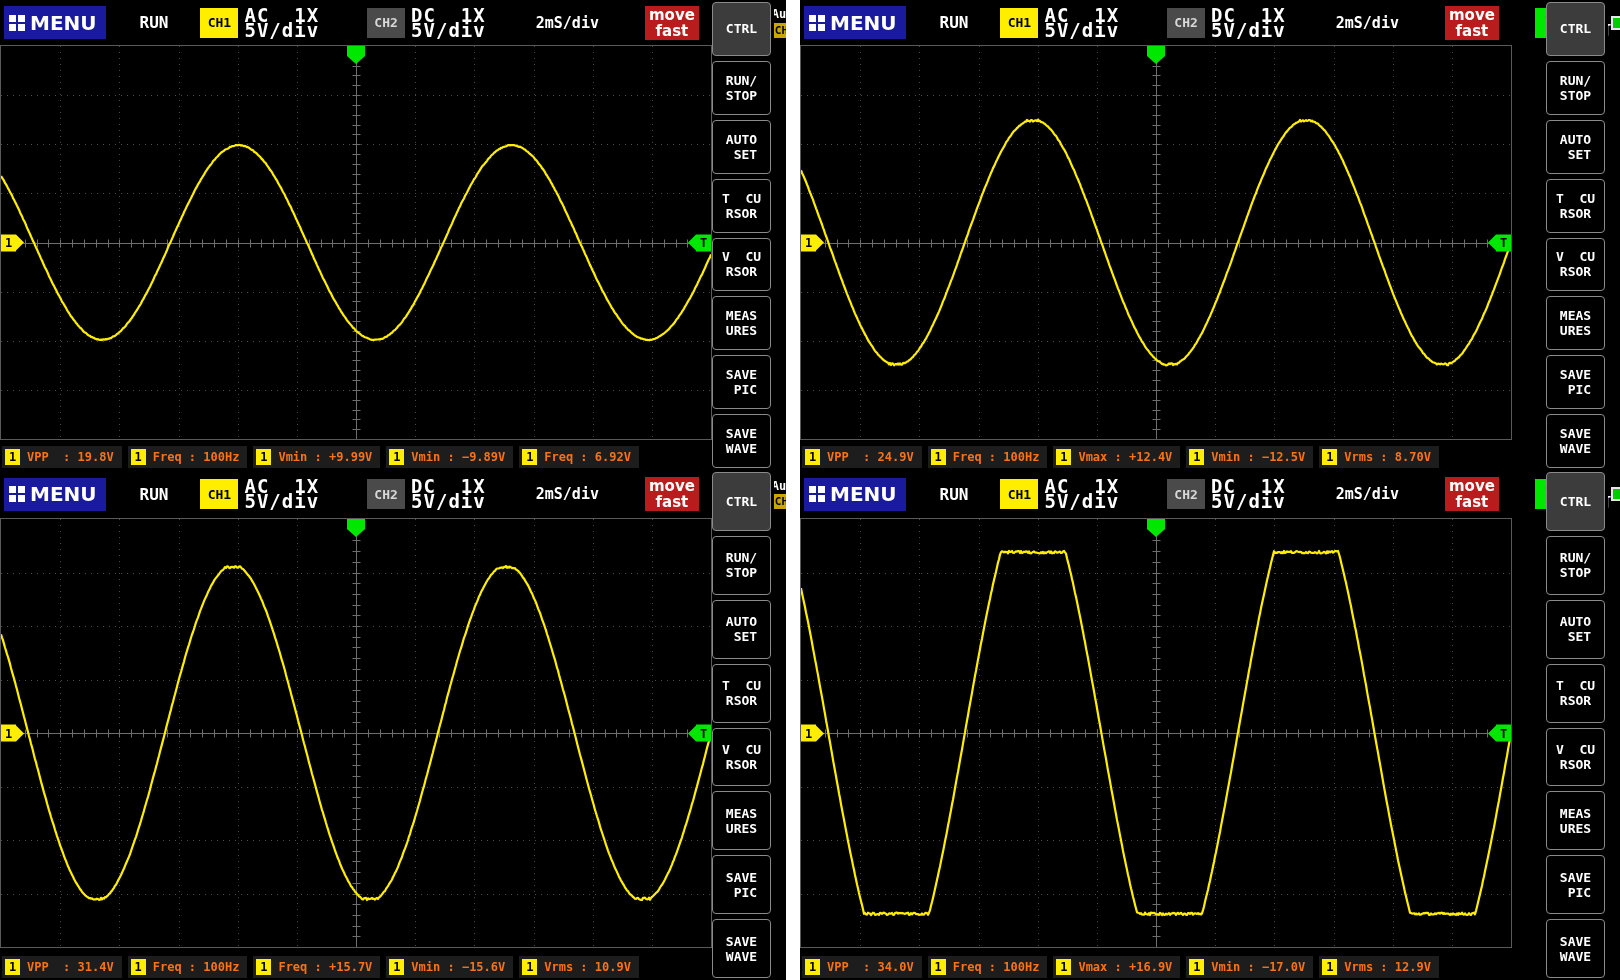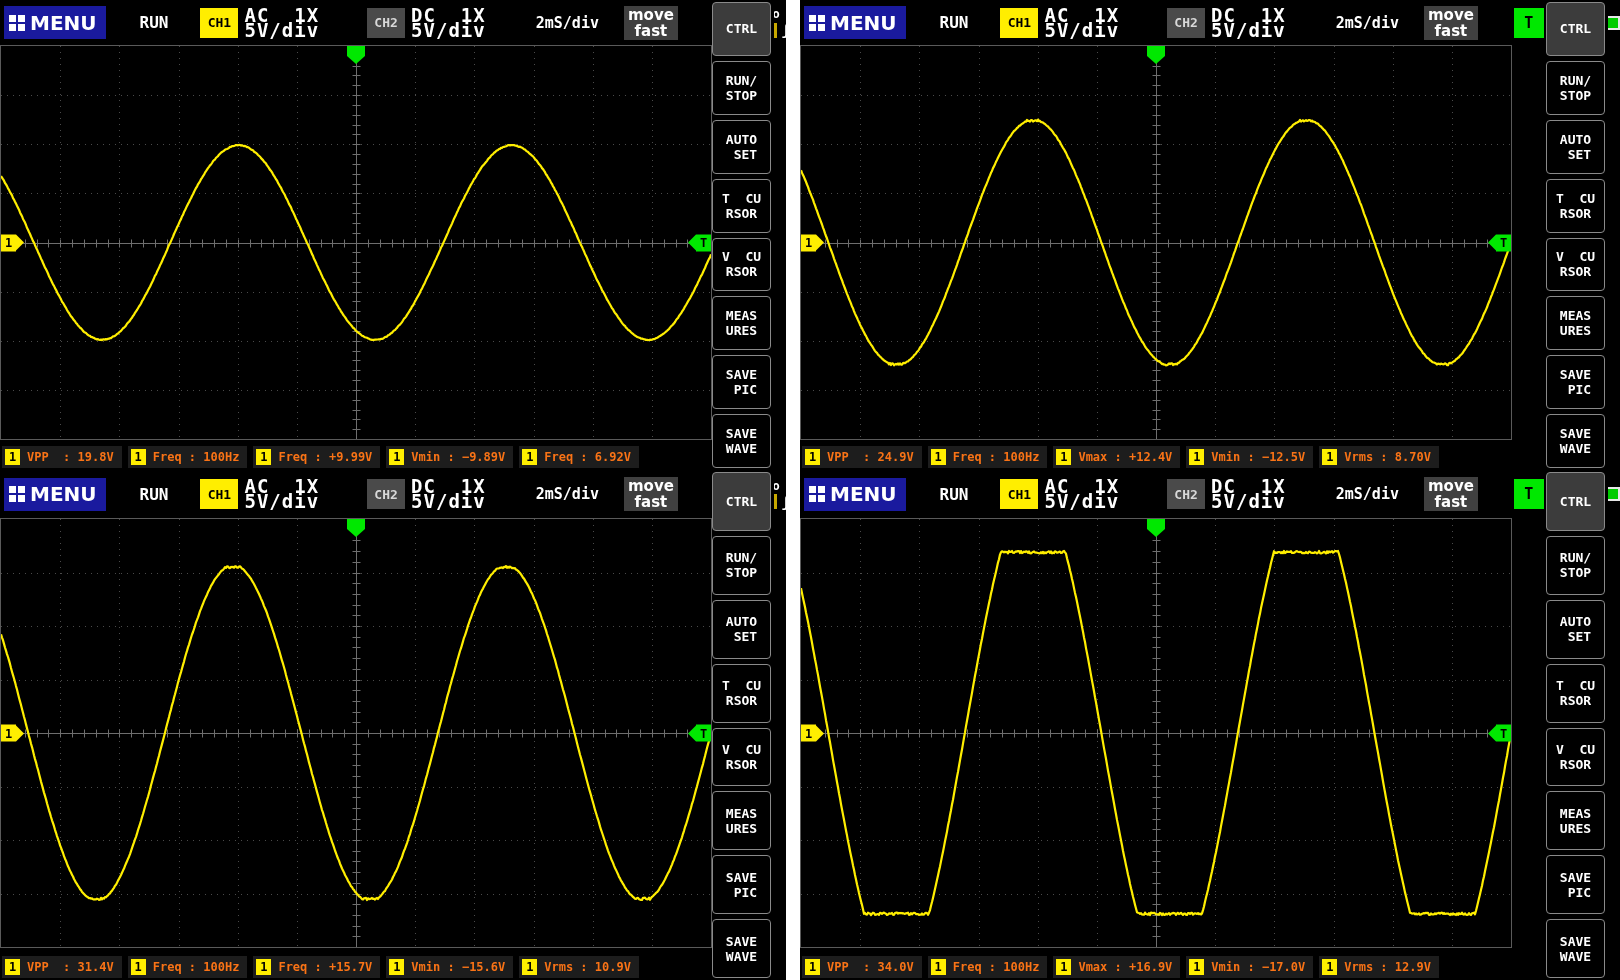--- a/index.html
+++ b/index.html
@@ -41,21 +41,21 @@
 
   .ch-group { display:flex; align-items:center; gap:6px; }
   .ch-group.g1 { margin-left:32px; }
   .ch-group.g2 { margin-left:48px; }
   .ch-txt { color:#fff; font-size:19px; line-height:15px; font-weight:bold;
     white-space:pre; letter-spacing:1px; }
 
   .timebase { color:#fff; font-size:15px; font-weight:bold; margin-left:50px;
     letter-spacing:0px; }
 
-  .move-btn { background:#404040; color:#fff; margin-left:25px; padding:1px 4px;
+  .move-btn { background:#b91c1c; color:#fff; margin-left:46px; padding:1px 4px;
     font-size:15px; font-weight:bold; line-height:16px; text-align:center;
     font-family:"DejaVu Sans", sans-serif; }
 
   .trig-group { display:flex; align-items:center; gap:7px; margin-left:36px; }
   .tbox { background:#00e800; color:#000; width:30px; height:30px;
     display:flex; align-items:center; justify-content:center;
     font-size:15px; font-weight:bold; }
   .trig-lines { display:flex; flex-direction:column; gap:1px; }
   .trig-auto { color:#fff; font-size:12px; font-weight:bold; }
   .trig-row2 { display:flex; align-items:center; gap:5px; }
@@ -308,21 +308,21 @@
           <div class="meas">
             <div class="num">1</div>
             <div class="txt">VPP  : 19.8V</div>
           </div>
           <div class="meas">
             <div class="num">1</div>
             <div class="txt">Freq : 100Hz</div>
           </div>
           <div class="meas">
             <div class="num">1</div>
-            <div class="txt">Freq : +9.99V</div>
+            <div class="txt">Vmin : +9.99V</div>
           </div>
           <div class="meas">
             <div class="num">1</div>
             <div class="txt">Vmin : −9.89V</div>
           </div>
           <div class="meas">
             <div class="num">1</div>
             <div class="txt">Freq : 6.92V</div>
           </div>
         </div>

